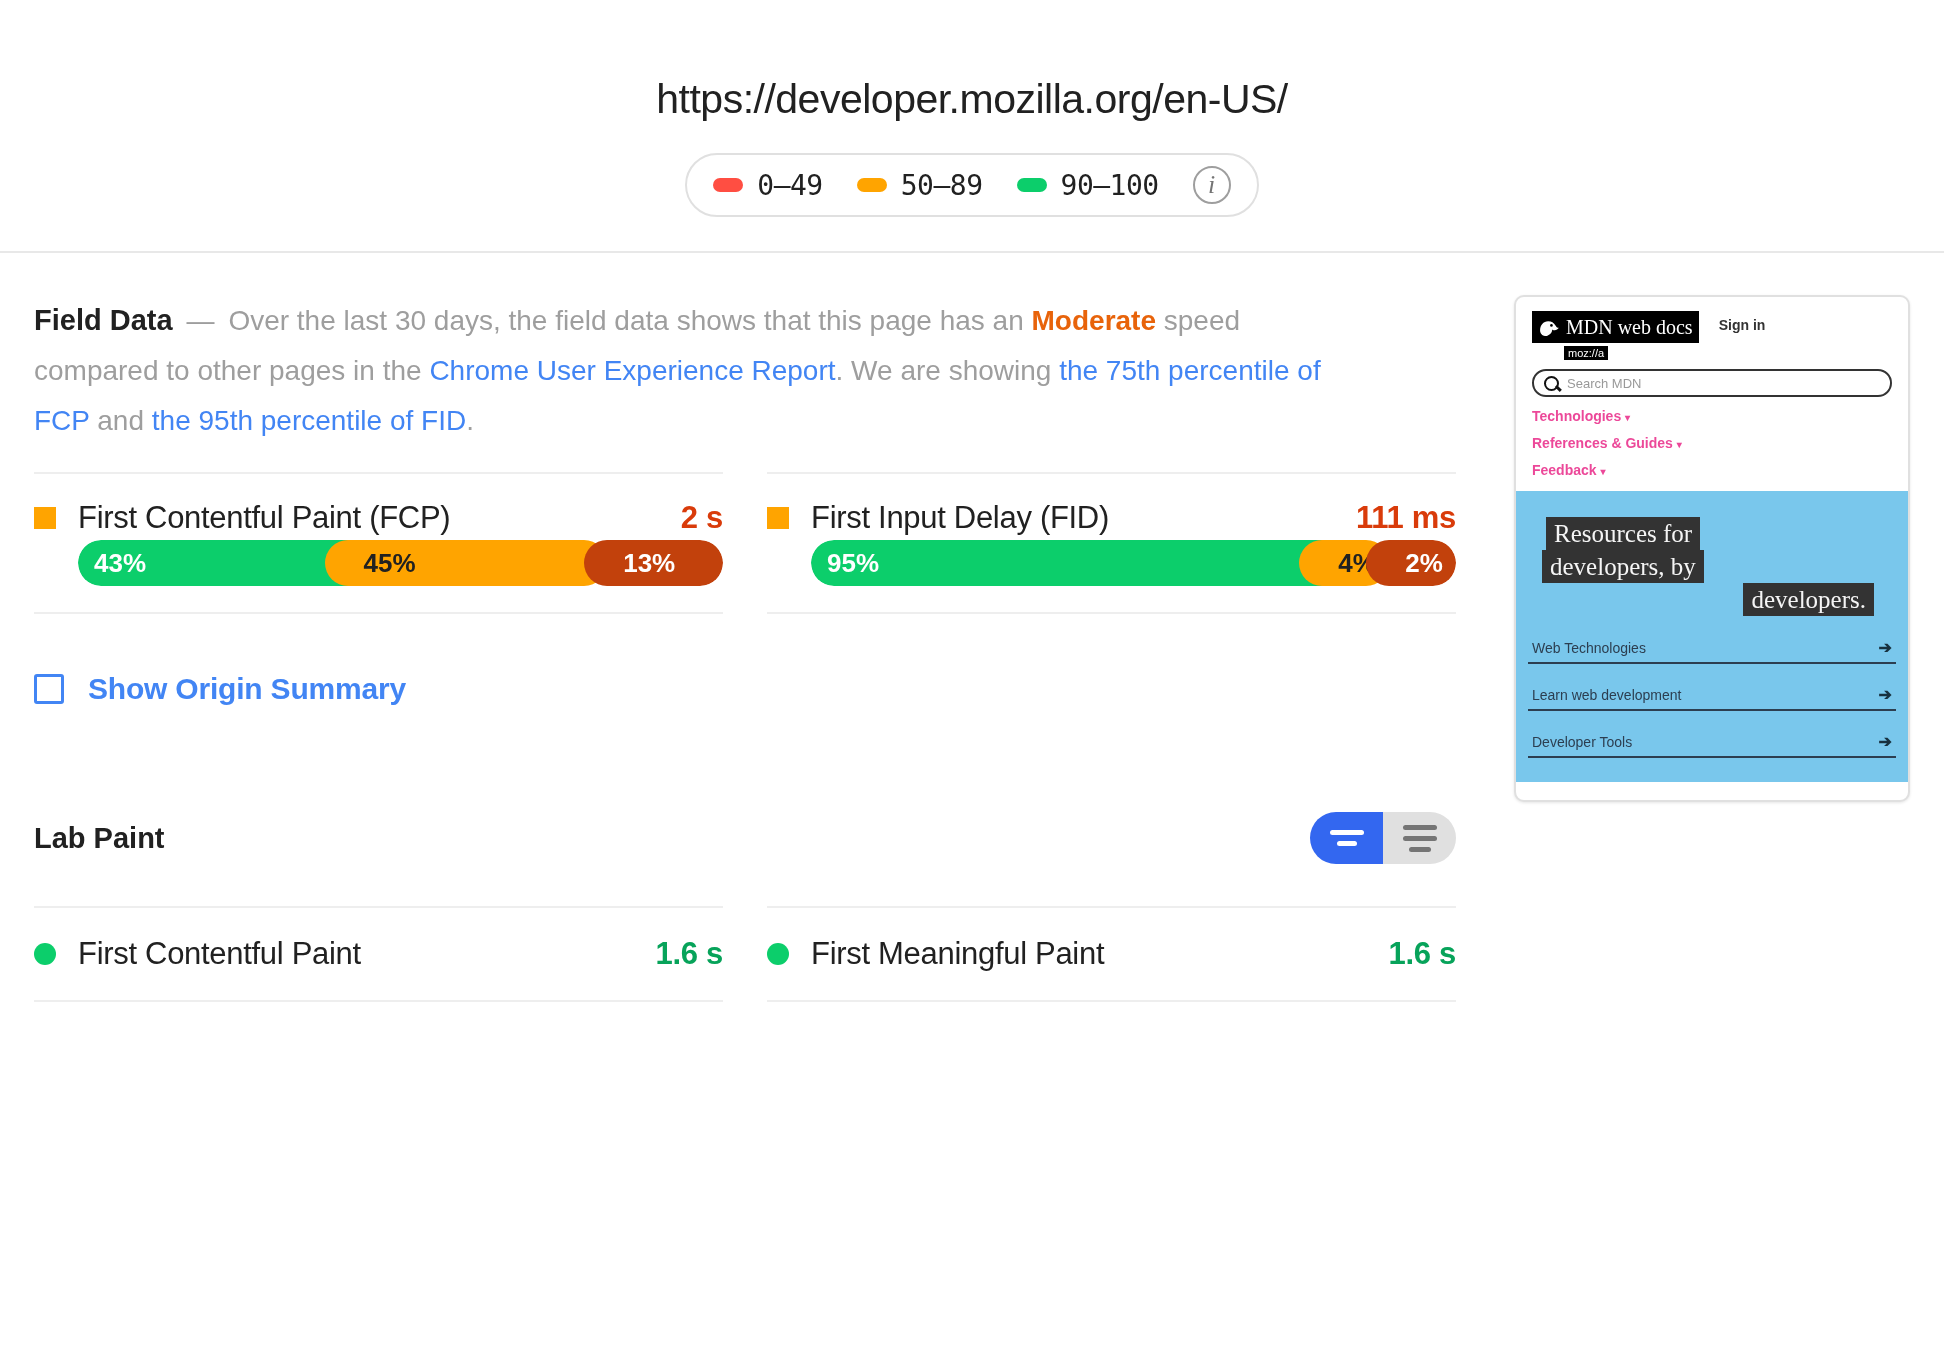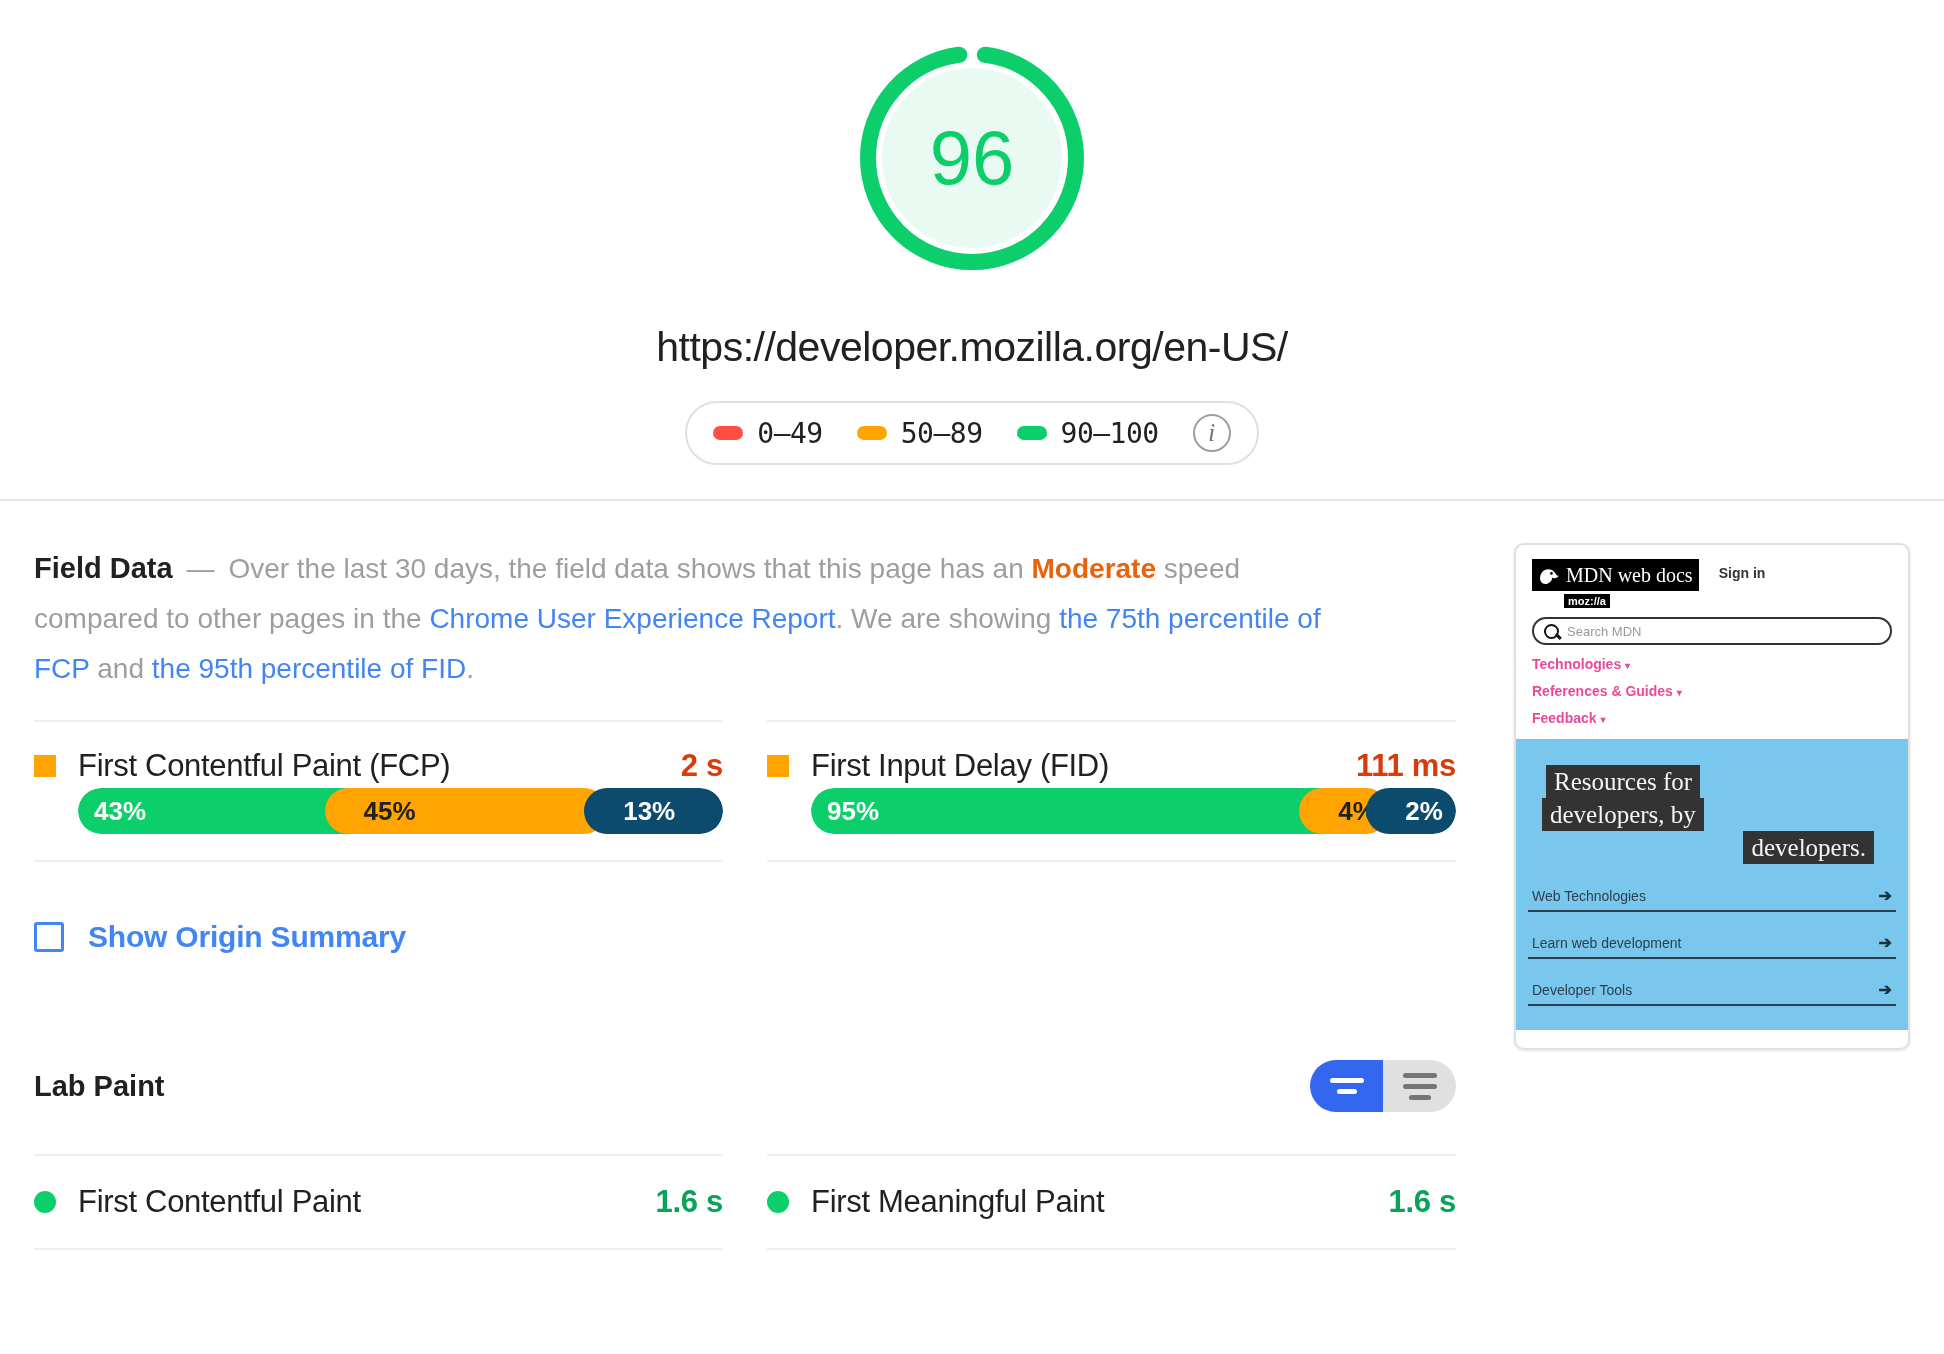--- a/index.html
+++ b/index.html
@@ -173,21 +173,21 @@
     align-items: center;
     font-size: 26px;
     font-weight: bold;
     padding-left: 16px;
     overflow: hidden;
     white-space: nowrap;
     position: relative;
   }
   .dist-seg.good { background: #0cce6b; color: #fff; border-radius: 23px 0 0 23px; }
   .dist-seg.avg  { background: #ffa400; color: #212121; margin-left: -23px; padding-left: 39px; border-radius: 23px;}
-  .dist-seg.poor { background: #0c4a6e; color: #fff; margin-left: -23px; padding-left: 39px; border-radius: 23px; }
+  .dist-seg.poor { background: #c2410c; color: #fff; margin-left: -23px; padding-left: 39px; border-radius: 23px; }
 
   
   .origin-row {
     display: flex;
     align-items: center;
     margin-top: 58px;
   }
   .checkbox {
     width: 30px; height: 30px;
     border: 3px solid #4285f4;
@@ -296,21 +296,21 @@
     color: #fff;
     font-family: "Liberation Serif", serif;
     font-size: 20px;
     line-height: 22px;
     white-space: nowrap;
   }
   .mozilla-tag {
     background: #000;
     color: #fff;
     font-family: "Liberation Sans", sans-serif;
-    font-weight: bold;
+    font-weight: normal;
     font-size: 11px;
     padding: 1px 4px;
     display: inline-block;
     margin-left: 32px;
     margin-top: 1px;
   }
   .mdn-signin {
     margin-left: 20px;
     margin-top: 6px;
     font-size: 14px;
@@ -388,27 +388,20 @@
     font-size: 16px;
     color: #17313f;
     font-weight: bold;
   }
 </style>
 </head>
 <body>
 
 <div class="score-header">
 
-  <div class="gauge-wrap">
-    <svg class="gauge-svg" width="248" height="248" viewBox="0 0 248 248">
-      <circle cx="124" cy="124" r="90" fill="#e8faf1"></circle>
-      <circle cx="124" cy="124" r="104" fill="none" stroke="#0cce6b" stroke-width="16" stroke-linecap="round" stroke-dasharray="627 26" stroke-dashoffset="-13" transform="rotate(-90 124 124)"></circle>
-    </svg>
-    <div class="gauge-score">96</div>
-  </div>
 
   <div class="page-url">https://developer.mozilla.org/en-US/</div>
 
   <div class="legend-pill">
     <div class="legend-item">
       <span class="legend-swatch" style="background:#ff4e42"></span>
       <span class="legend-label">0–49</span>
     </div>
     <div class="legend-item">
       <span class="legend-swatch" style="background:#ffa400"></span>

